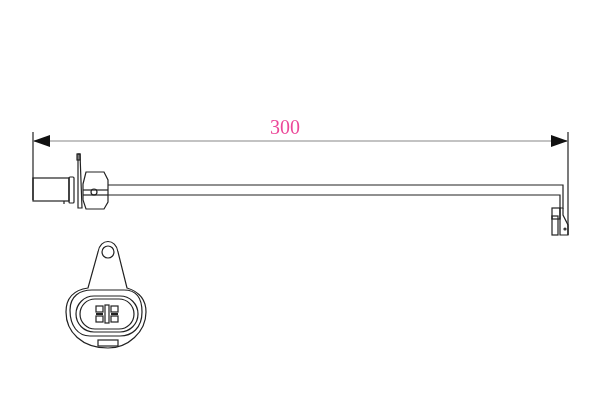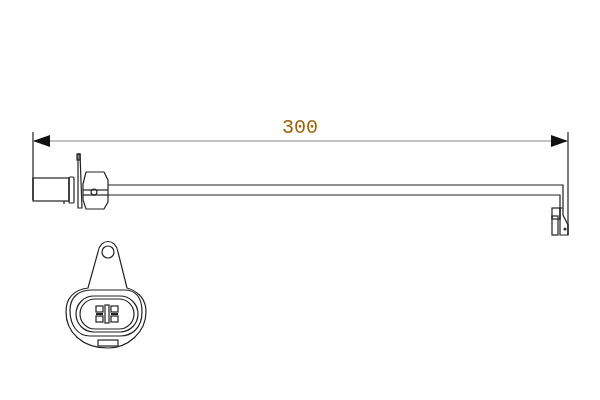--- a/index.html
+++ b/index.html
@@ -1,18 +1,18 @@
 <!DOCTYPE html>
 <html><head>
 <meta charset="utf-8">
 <style>
   html, body { margin: 0; padding: 0; background: #ffffff; }
   body { width: 600px; height: 400px; overflow: hidden; position: relative; font-family: "Liberation Sans", sans-serif; }
   svg { position: absolute; left: 0; top: 0; }
-  .dim-label { position: absolute; left: 270px; top: 116px; width: 60px; text-align: center; font-size: 20px; color: #a16207; font-family: Liberation Mono, monospace; }
+  .dim-label { position: absolute; left: 270px; top: 116px; width: 60px; font-size: 20px; color: #ec4899; font-family: Liberation Serif, serif; }
 </style>
 </head>
 <body>
 
 <div class="dim-label">300</div>
 
 <svg width="600" height="400" viewBox="0 0 600 400" fill="none" stroke="#222" stroke-width="1.2">
 
   <g>
     <line x1="33" y1="132" x2="33" y2="200"></line>

